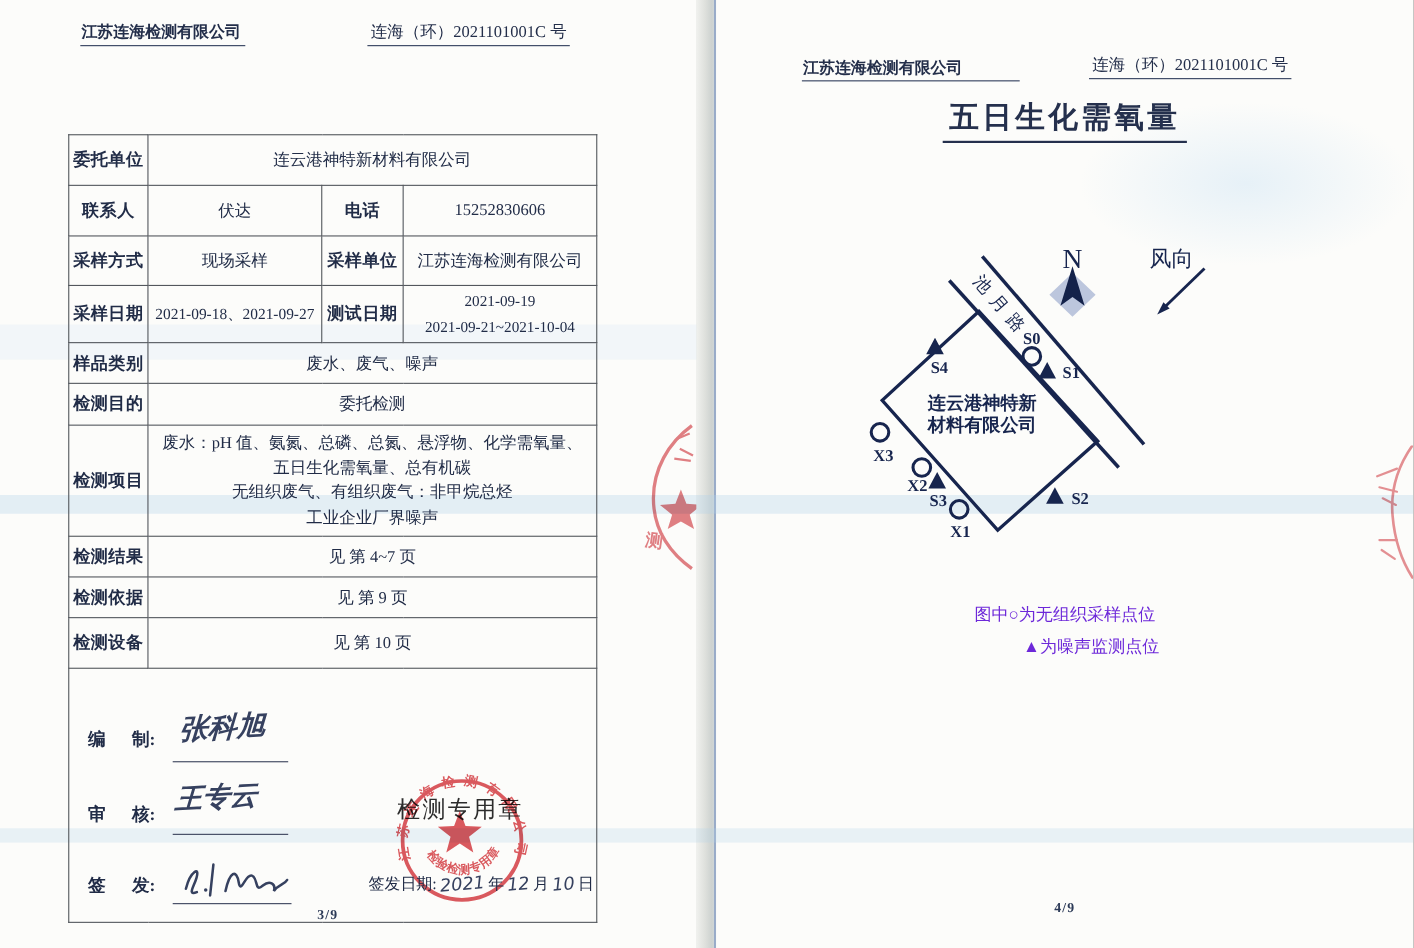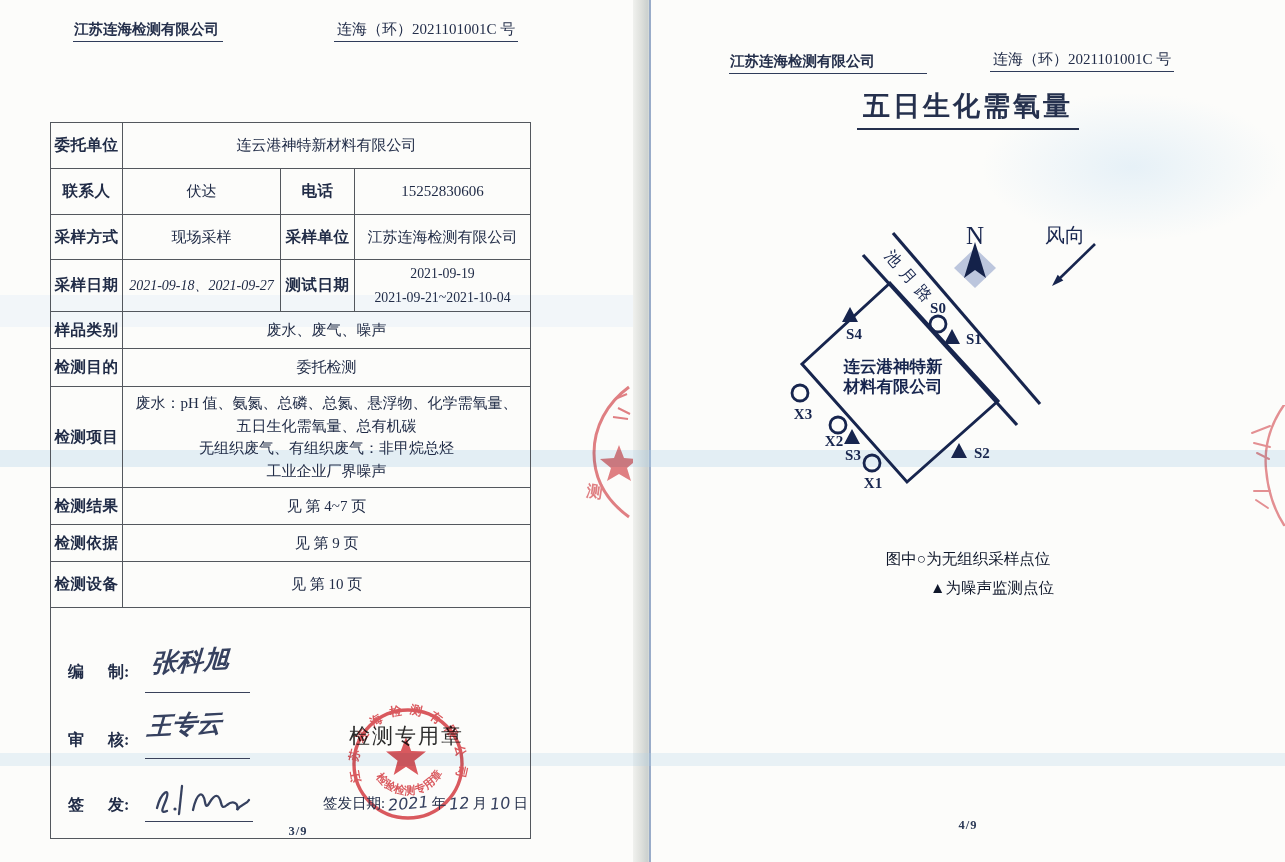--- a/index.html
+++ b/index.html
@@ -18,38 +18,38 @@
   .hdr-no{font-size:15px;border-bottom:1.5px solid #2f3c5a;padding:0 3px 2px 3px;}
   .doc-title{font-size:27px;font-weight:bold;letter-spacing:1px;text-align:center;color:#25304d;}
   .center-wrap{text-align:center;}
   .title-underline{display:inline-block;border-bottom:2.5px solid #25304d;padding:0 6px 4px 6px;letter-spacing:3px;}
   
   table.report{border-collapse:collapse;table-layout:fixed;width:480px;}
   table.report td{border:1.4px solid #53575d;text-align:center;vertical-align:middle;
                   color:#212c47;overflow:hidden;}
   td.lbl{font-weight:bold;font-size:15.5px;letter-spacing:.5px;}
   td.val{font-size:15px;}
-  td.val-sm{font-size:14px;font-style:italic;}
+  td.val-sm{font-size:14px;}
   .two-line{font-size:13.8px;line-height:1.7;}
   td.items-cell{text-align:left;font-size:15px;line-height:1.5;padding:5px 9px;}
   .sig-cell{position:relative;padding:0;}
   .sig-label{font-size:16px;font-weight:bold;color:#212c47;}
   .sig-line{border-top:1.5px solid #39415a;height:0;}
   .hand{font-family:"DejaVu Sans","Liberation Sans",sans-serif;font-style:italic;
         color:#36415f;white-space:nowrap;}
   .sig-name{font-size:26px;font-weight:bold;transform:rotate(-3deg) skewX(-6deg);display:inline-block;}
   .date-row{display:flex;align-items:flex-end;white-space:nowrap;}
   .date-print{font-size:14.5px;color:#212c47;}
   .date-hand{font-size:16px;margin:0 3px;transform:rotate(-5deg);display:inline-block;}
   .pagenum{font-size:12.5px;font-weight:bold;color:#2c3a57;text-align:center;letter-spacing:1px;}
   
   .pt-label{font-size:15px;font-weight:bold;fill:#17254e;
             font-family:"Liberation Serif","DejaVu Serif",serif;}
   .dg-text{fill:#17254e;font-family:"Liberation Serif","DejaVu Serif",serif;}
-  .legend-line{font-size:15.5px;color:#0f172a;text-align:center;}
+  .legend-line{font-size:15.5px;color:#6d28d9;text-align:center;}
   
   .stamp-svg{mix-blend-mode:multiply;opacity:.9;}
   .seal-fragment{mix-blend-mode:multiply;}
   .seal-overlay-text{font-size:21px;color:#2c2c2c;letter-spacing:2px;}
 </style>
 </head>
 <body>
 
 <div id="scan">
 
@@ -60,21 +60,21 @@
 
   <div class="abs band" style="left:0;top:450px;width:1285px;height:17px;background:rgba(176,209,234,.33);"></div>
   <div class="abs band" style="left:0;top:753px;width:1285px;height:13px;background:rgba(176,209,234,.27);"></div>
   <div class="abs band" style="left:980px;top:92px;width:305px;height:150px;background:radial-gradient(ellipse at center,rgba(198,224,243,.40),rgba(198,224,243,0) 70%);"></div>
   <div class="abs band" style="left:0;top:295px;width:633px;height:32px;background:rgba(198,224,243,.18);"></div>
 
   <div class="abs hdr-company" style="left:73px;top:20px;">江苏连海检测有限公司</div>
   <div class="abs hdr-no" style="left:334px;top:20px;">连海（环）2021101001C 号</div>
 
 
-  <div class="abs" style="left:50px;top:122px;">
+  <div class="abs" style="left:62px;top:122px;">
     <table class="report">
       <colgroup>
           <col style="width:72px">
           <col style="width:158px">
           <col style="width:74px">
           <col style="width:176px">
         </colgroup>
       <tbody>
           <tr style="height:46px">
         <td class="lbl">委托单位</td>

